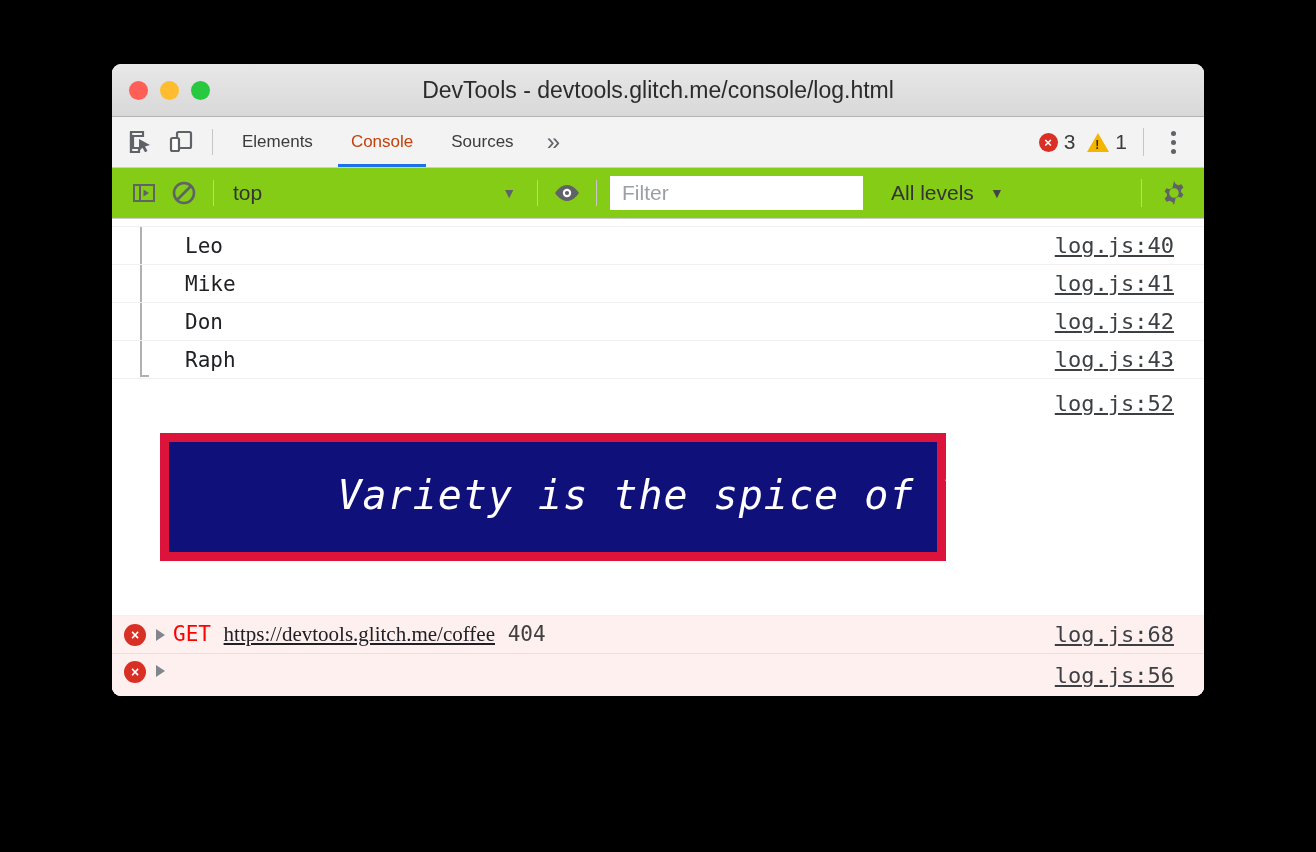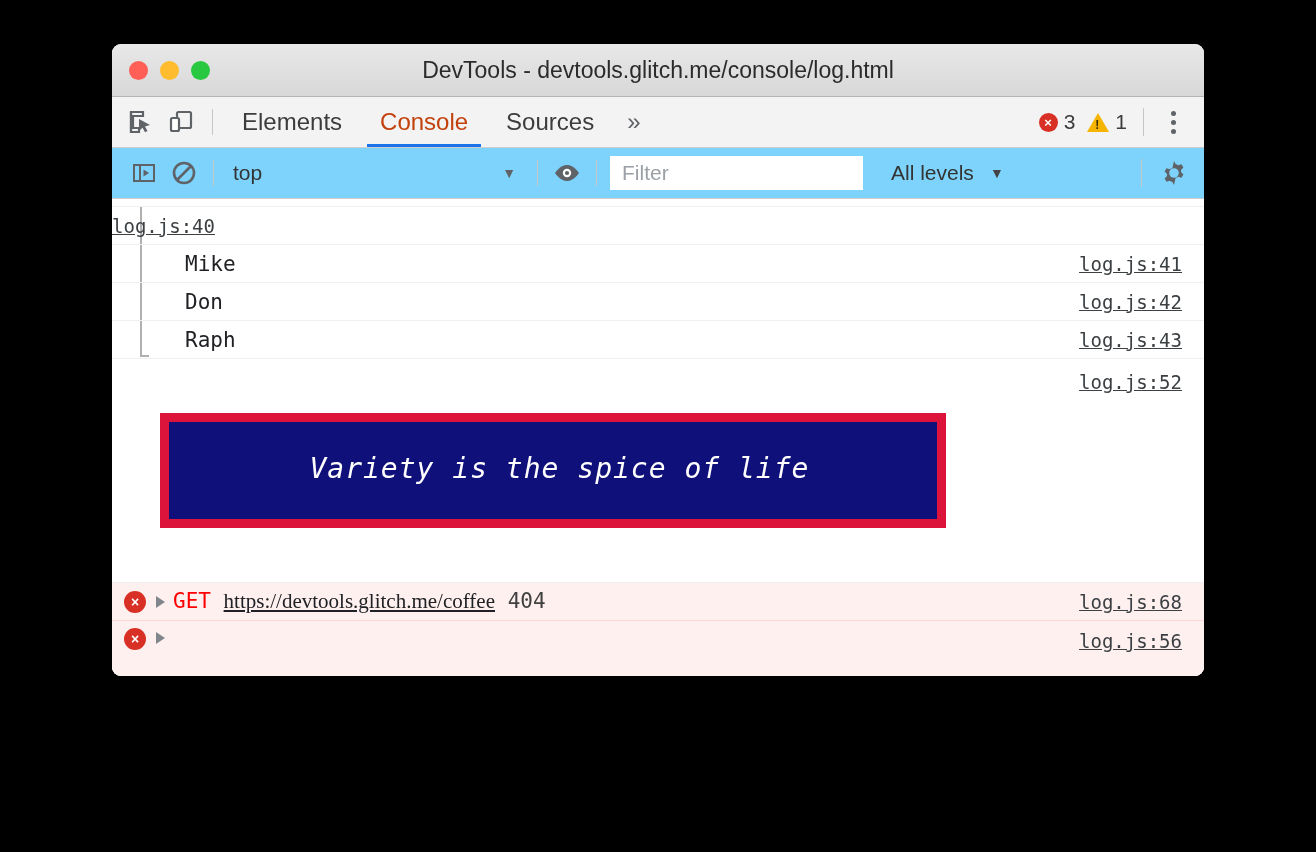--- a/index.html
+++ b/index.html
@@ -8,21 +8,21 @@
     background: #000000;
     width: 1316px;
     height: 852px;
     overflow: hidden;
     font-family: "Liberation Sans", sans-serif;
   }
 
   #window {
     position: absolute;
     left: 112px;
-    top: 44px;
+    top: 64px;
     width: 1092px;
     height: 632px;
     background: #ffffff;
     border-radius: 9px;
     overflow: hidden;
     box-shadow: 0 2px 10px rgba(0,0,0,0.35);
   }
 
   
   .titlebar {
@@ -84,21 +84,21 @@
   .tabs {
     display: flex;
     align-items: stretch;
     height: 100%;
   }
   .tab {
     position: relative;
     display: flex;
     align-items: center;
     padding: 8px 19px;
-    font-size: 24px;
+    font-size: 17px;
     color: #3c3c3c;
     height: 100%;
     box-sizing: border-box;
   }
   .tab.active { color: #c2410c; }
   .tab.active::after {
     content: "";
     position: absolute;
     left: 6px; right: 6px;
     bottom: 0;
@@ -168,21 +168,21 @@
   .kebab i {
     width: 5px; height: 5px;
     border-radius: 50%;
     background: #5f6368;
     display: block;
   }
 
   
   .ctoolbar {
     height: 51px;
-    background: #7dd3fc;
+    background: #84cc16;
     border-bottom: 1px solid #cdcdcd;
     display: flex;
     align-items: center;
     padding-left: 12px;
     box-sizing: border-box;
   }
   .ct-icon {
     width: 40px; height: 36px;
     display: flex;
     align-items: center;
@@ -260,25 +260,25 @@
     min-height: 38px;
   }
   .row .msg {
     flex: 1;
     font-size: 21px;
     color: #202124;
     white-space: pre;
     overflow: hidden;
   }
   .row .src {
-    font-size: 19px;
+    font-size: 22px;
     color: #3c4043;
     text-decoration: underline;
     font-family: "DejaVu Sans Mono", monospace;
-    padding-right: 22px;
+    padding-right: 30px;
     white-space: nowrap;
   }
 
   
   .row.clipped {
     height: 8px;
     min-height: 8px;
     overflow: hidden;
     align-items: flex-end;
   }
@@ -313,24 +313,25 @@
     margin: 6px 0 6px 48px;
     background: #10107a;
     border: 9px solid #dc143c;
     padding: 6px 14px 10px 14px;
     box-sizing: border-box;
     width: 786px;
   }
   .styled-text {
     color: #ffffff;
     font-style: italic;
-    font-size: 28px;
+    font-size: 40px;
     font-family: "DejaVu Sans Mono", monospace;
     letter-spacing: 1px;
     white-space: pre;
+    margin-left: 28px;
   }
   .row.styled .src {
     padding-top: 12px;
   }
 
   
   .row.error {
     background: #fff0f0;
     border-bottom: 1px solid #ffd6d6;
   }
@@ -487,20 +488,21 @@
 
     <div class="group-bar" style="top:8px; height:150px;"></div>
     <div class="group-foot" style="left:28px; top:156px;"></div>
 
     <div class="row clipped">
       
       
     </div>
 
     <div class="row group">
+      <div class="msg">Leo</div>
       <div class="src">log.js:40</div>
     </div>
     <div class="row group">
       <div class="msg">Mike</div>
       <div class="src">log.js:41</div>
     </div>
     <div class="row group">
       <div class="msg">Don</div>
       <div class="src">log.js:42</div>
     </div>

